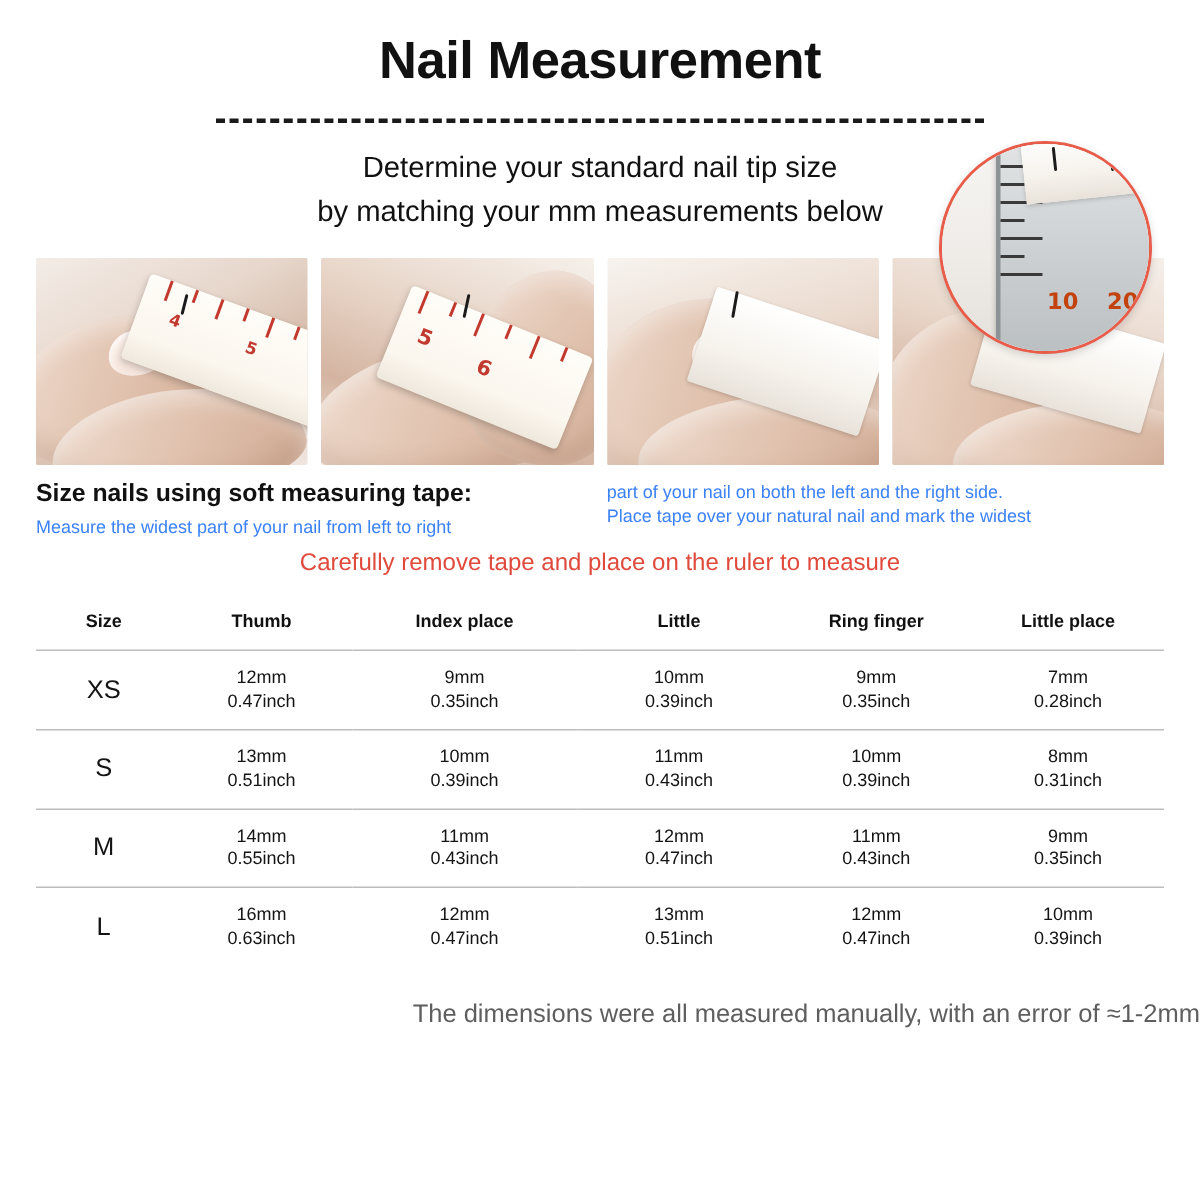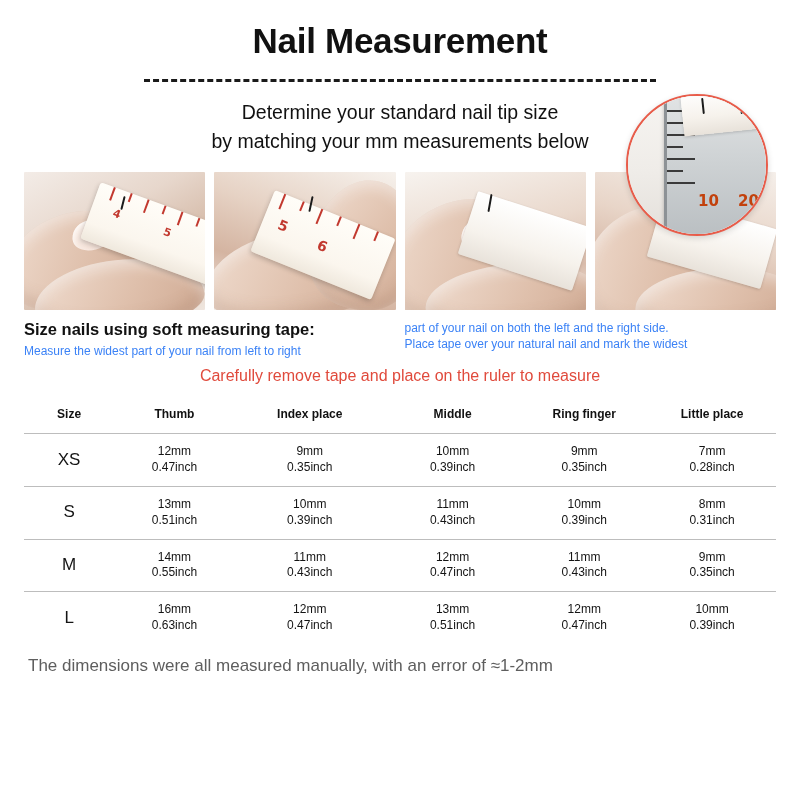--- a/index.html
+++ b/index.html
@@ -192,24 +192,24 @@
     font-size: 17px;
   }
   .col-size { width: 12%; }
   .col-thumb { width: 16%; }
   .col-index { width: 20%; }
   .col-middle { width: 18%; }
   .col-ring { width: 17%; }
   .col-little { width: 17%; }
 
   .footer-note {
-    text-align: left;
+    text-align: right;
     font-size: 17px;
     color: #5e5e5e;
-    margin-top: 12px;
+    margin-top: 22px;
     padding-left: 28px;
   }
 </style>
 </head>
 <body>
 
 <div class="page">
 
   <div class="title">Nail Measurement</div>
   <div class="dashed-rule"></div>
@@ -311,21 +311,21 @@
           <col class="col-index">
         <col class="col-middle">
           <col class="col-ring">
           <col class="col-little">
       </colgroup>
       <thead>
         <tr>
           <th>Size</th>
           <th>Thumb</th>
           <th>Index place</th>
-          <th>Middle</th>
+          <th>Little</th>
           <th>Ring finger</th>
           <th>Little place</th>
         </tr>
       </thead>
       <tbody>
         <tr class="data-row">
           <td class="size-cell">XS</td>
           <td>
             <div>12mm</div>
             <div>0.47inch</div>

